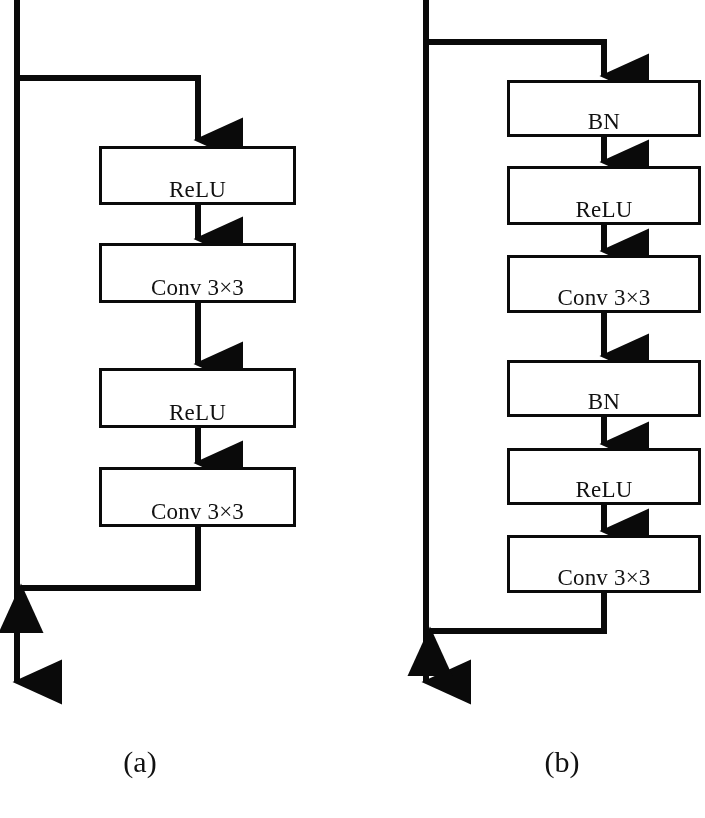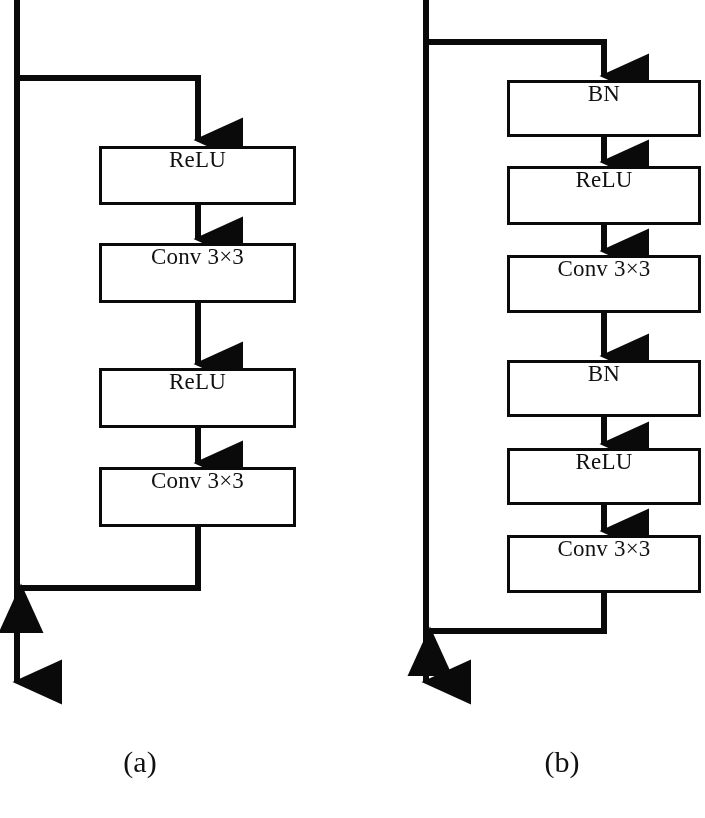--- a/index.html
+++ b/index.html
@@ -31,21 +31,21 @@
     top: 0;
     display: block;
   }
 
   .node-box {
     position: absolute;
     box-sizing: border-box;
     border: 3px solid #0a0a0a;
     background: #ffffff;
     display: flex;
-    align-items: flex-start;
+    align-items: flex-end;
     justify-content: center;
     color: #111111;
     font-size: 23px;
     line-height: 1;
     letter-spacing: 0.2px;
     white-space: nowrap;
   }
   .node-label {
     display: block;
     transform: translateY(-1px);

